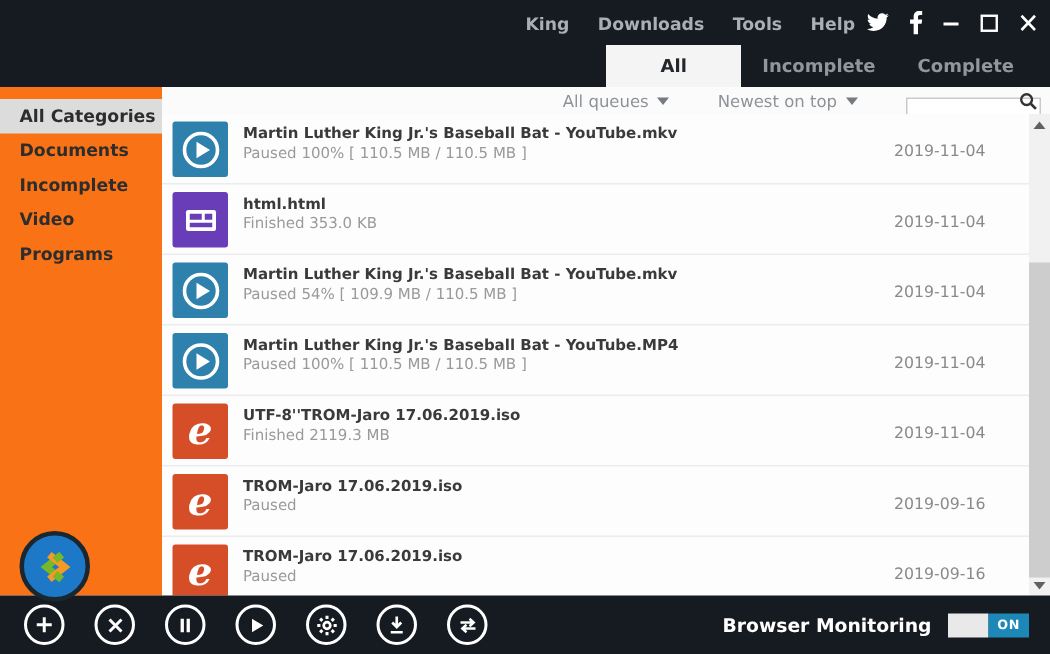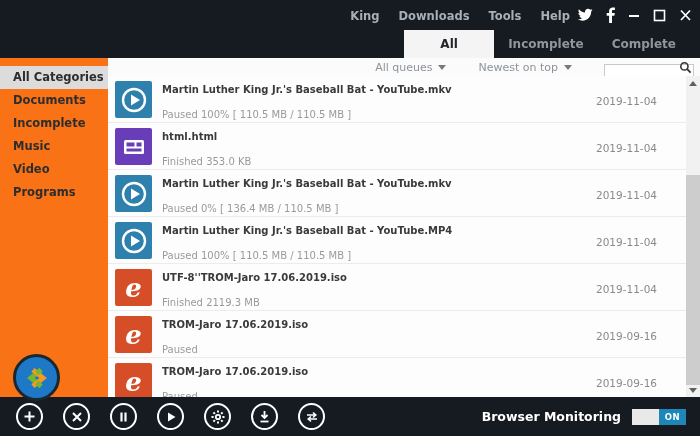--- a/index.html
+++ b/index.html
@@ -38,21 +38,21 @@
   .icon-box { width:37px; height:37px; border-radius:2px; flex:none; display:flex; align-items:center; justify-content:center; }
   .row[data-icon="video"] .icon-box { background:#2e81ac; }
   .row[data-icon="html"]  .icon-box { background:#6a3db8; }
   .row[data-icon="iso"]   .icon-box { background:#d64e28; }
   .glyph { display:none; }
   .row[data-icon="video"] .glyph-video { display:block; }
   .row[data-icon="html"]  .glyph-html  { display:block; }
   .row[data-icon="iso"]   .glyph-iso   { display:block; font-style:italic; font-weight:bold; font-size:26px; color:#fff; line-height:1; font-family:"DejaVu Serif",serif; }
   .texts { margin-left:10px; padding-top:3px; }
   .row-title { font-size:10px; font-weight:bold; color:#3a3a3a; white-space:nowrap; }
-  .row-status { font-size:10px; color:#9a9a9a; margin-top:14px; }
+  .row-status { font-size:10px; color:#9a9a9a; margin-top:2px; }
   .row-date { position:absolute; right:29px; top:19px; font-size:10.5px; color:#8a8a8a;text-align:right; }
 
   
   .vscroll { position:absolute; top:18px; right:0; width:14px; bottom:0; background:#f1f1f1; }
   .scroll-up, .scroll-down { position:absolute; left:0; width:14px; height:14px; display:flex; align-items:center; justify-content:center; }
   .scroll-up { top:0; } .scroll-down { bottom:0; }
   .tri-up { width:0; height:0; border-left:4px solid transparent; border-right:4px solid transparent; border-bottom:5px solid #606060; }
   .tri-down { width:0; height:0; border-left:4px solid transparent; border-right:4px solid transparent; border-top:5px solid #606060; }
   .scroll-thumb { position:absolute; left:0; width:14px; top:99px; height:210px; background:#cdcdcd; }
 
@@ -117,21 +117,20 @@
 </div>
 
 <div class="sidebar">
 
     <div class="side-item selected">All Categories</div>
 
     <div class="side-item">Documents</div>
 
     <div class="side-item">Incomplete</div>
 
-    <div class="side-item">Music</div>
 
     <div class="side-item">Video</div>
 
     <div class="side-item">Programs</div>
   </div>
 
 <div class="main">
 
   <div class="filterbar">
     <div class="dropdown">
@@ -189,21 +188,21 @@
       <div class="row" data-icon="video">
         <div class="icon-box">
           <svg class="glyph glyph-video" width="28" height="28" viewBox="0 0 28 28">
             <circle cx="14" cy="14" r="11" fill="none" stroke="#ffffff" stroke-width="2.4"></circle>
             <polygon points="11,8.5 20,14 11,19.5" fill="#ffffff"></polygon>
           </svg>
 
         </div>
         <div class="texts">
           <div class="row-title">Martin Luther King Jr.'s Baseball Bat - YouTube.mkv</div>
-          <div class="row-status">Paused 0% [ 136.4 MB / 110.5 MB ]</div>
+          <div class="row-status">Paused 54% [ 109.9 MB / 110.5 MB ]</div>
         </div>
         <div class="row-date">2019-11-04</div>
       </div>
 
       <div class="row" data-icon="video">
         <div class="icon-box">
           <svg class="glyph glyph-video" width="28" height="28" viewBox="0 0 28 28">
             <circle cx="14" cy="14" r="11" fill="none" stroke="#ffffff" stroke-width="2.4"></circle>
             <polygon points="11,8.5 20,14 11,19.5" fill="#ffffff"></polygon>
           </svg>

